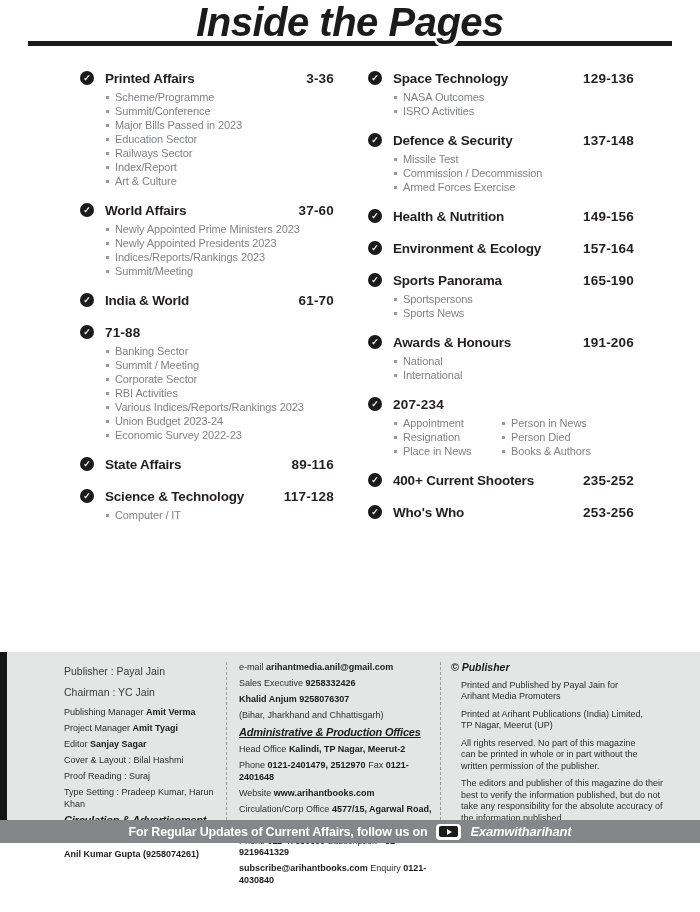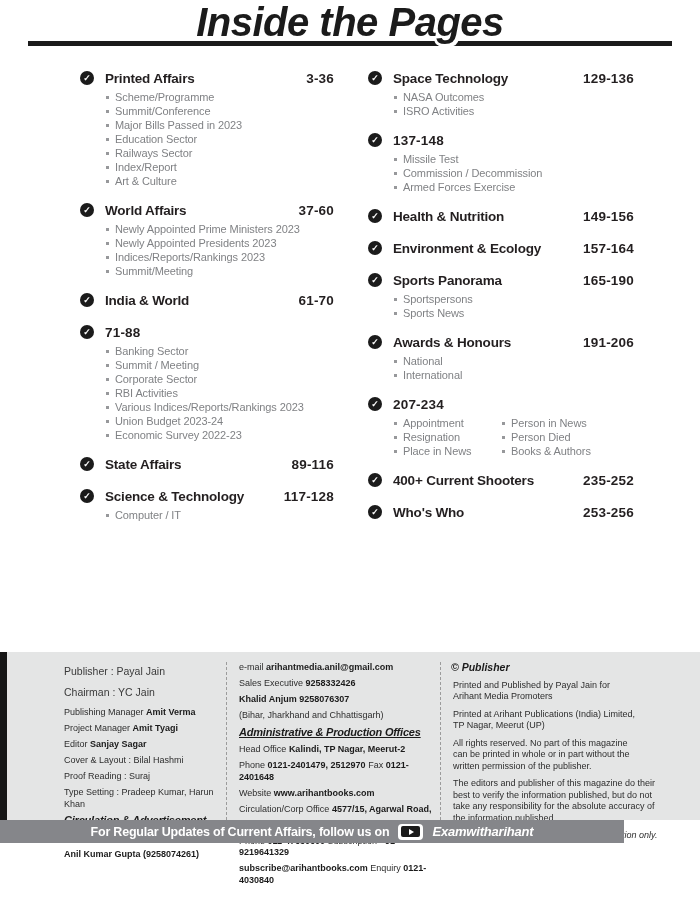--- a/index.html
+++ b/index.html
@@ -48,25 +48,25 @@
   .f-col3 { width:246px; border-left:1px dashed #9b9b9b; padding-left:10px; margin-left:6px; }
   .f-line { font-size:9px; color:#2d2d2d; line-height:11.5px; margin-bottom:4.5px; }
   .f-line b { font-weight:bold; color:#1b1b1b; }
   .f-line.lg { font-size:10.5px; color:#3a3a3a; margin-bottom:9px; }
   .f-line.head {
     font-size:11px; font-weight:bold; font-style:italic; text-decoration:underline;
     color:#1b1b1b; margin:5px 0 6px 0; letter-spacing:-0.2px;
   }
   .f-line.copyhead { font-size:10.5px; font-weight:bold; font-style:italic; color:#1b1b1b; margin-bottom:6px; }
   .f-line.para { white-space:pre-line; margin-bottom:6px; }
-  .f-line.indent { margin-left:2px; }
+  .f-line.indent { margin-left:10px; }
   .f-line.it { font-style:italic; }
   
   .bottom-bar {
-    position:absolute; left:0; top:820px; width:624px; height:23px; background:#85868a;
+    position:absolute; left:0; top:820px; width:700px; height:23px; background:#85868a;
     display:flex; align-items:center; justify-content:center; gap:9px; color:#fff;
   }
   .bar-text { font-weight:bold; font-size:12.5px; letter-spacing:-0.2px; }
   .yt { width:25px; height:16px; background:#fff; border-radius:4px; display:flex; align-items:center; justify-content:center; }
   .yt-inner { width:19px; height:11px; background:#1b1b1b; border-radius:2px; display:flex; align-items:center; justify-content:center; }
   .yt-tri { width:0; height:0; border-left:5px solid #fff; border-top:3.5px solid transparent; border-bottom:3.5px solid transparent; margin-left:1px; }
   .channel { font-weight:bold; font-style:italic; font-size:13px; letter-spacing:-0.2px; }
 </style>
 </head>
 <body>
@@ -157,20 +157,21 @@
             <span class="sec-pages">129-136</span>
           </div>
           <ul class="subs ">
             <li>NASA Outcomes</li>
             <li>ISRO Activities</li>
           </ul>
         </div>
         <div class="toc-section">
           <div class="sec-row">
             <span class="check">✓</span>
+            <span class="sec-label">Defence &amp; Security</span>
             <span class="sec-pages">137-148</span>
           </div>
           <ul class="subs ">
             <li>Missile Test</li>
             <li>Commission / Decommission</li>
             <li>Armed Forces Exercise</li>
           </ul>
         </div>
         <div class="toc-section">
           <div class="sec-row">

